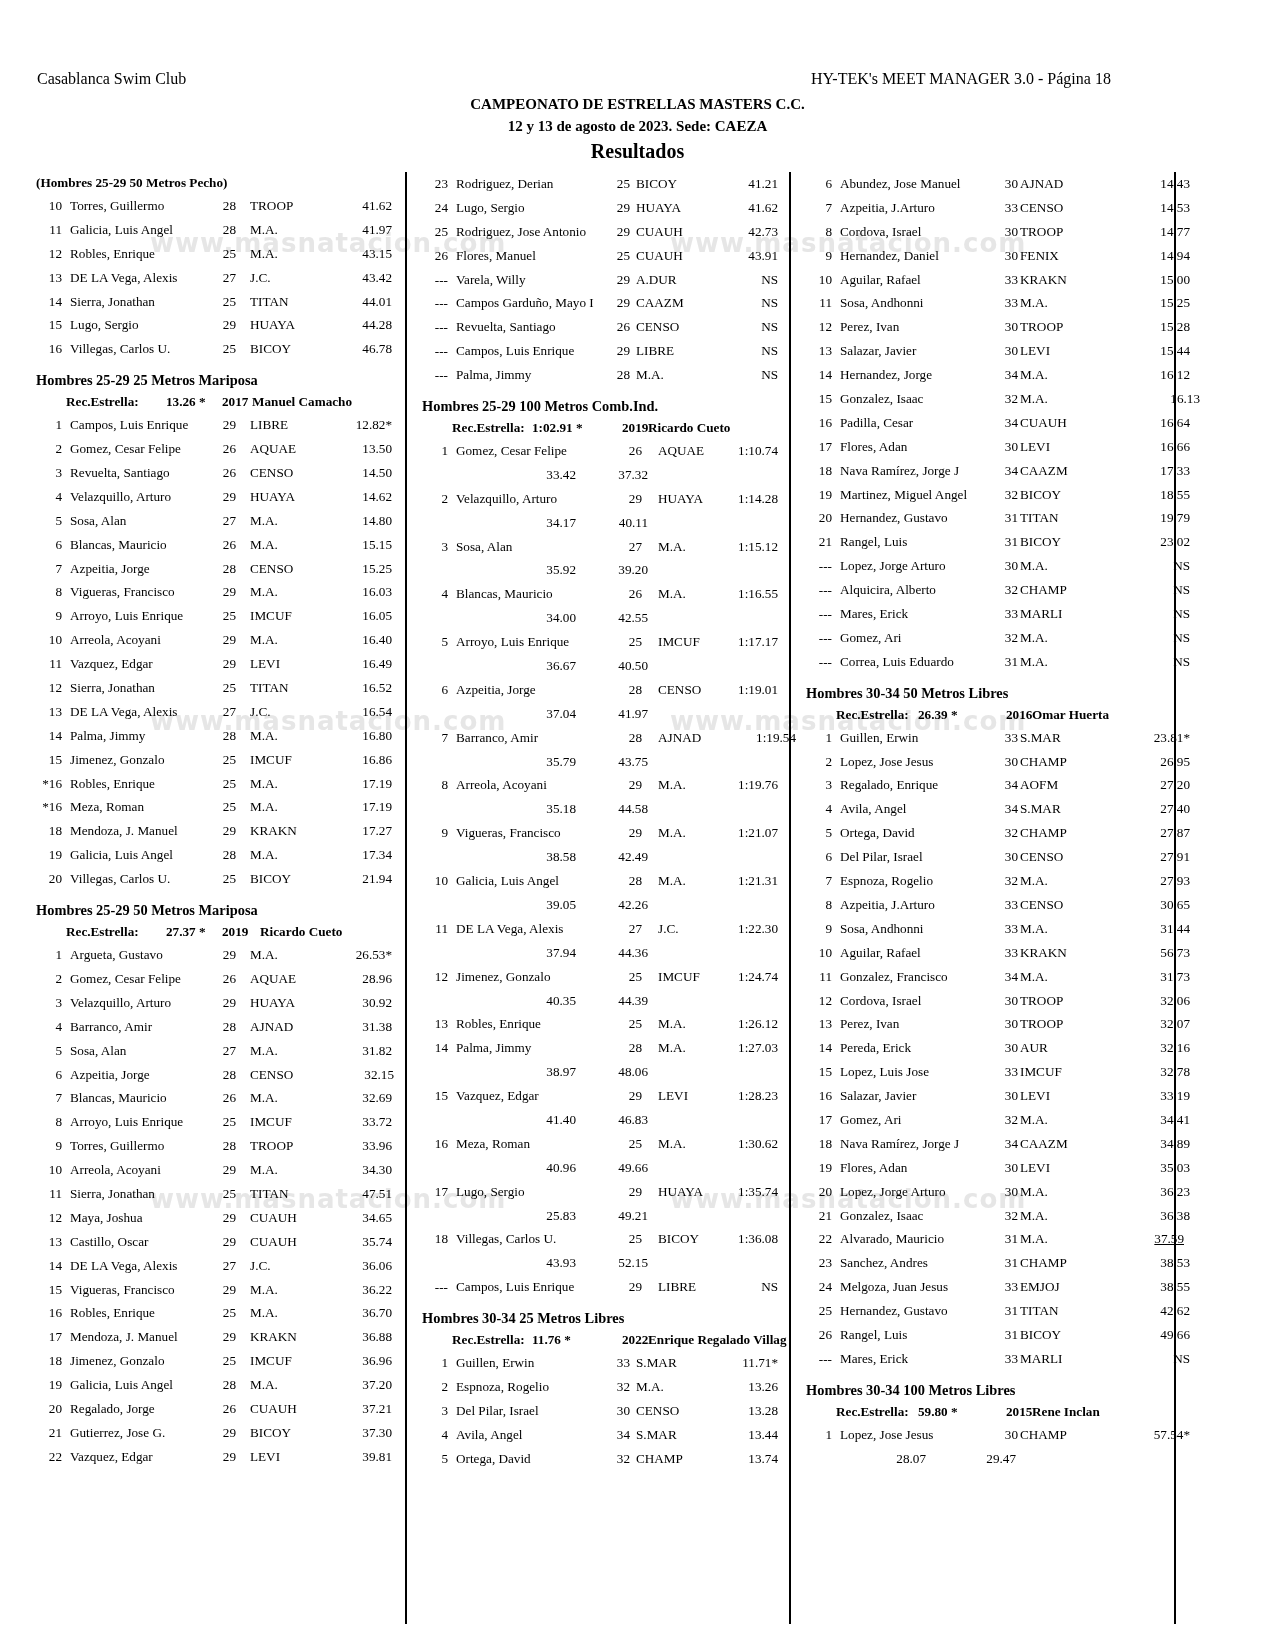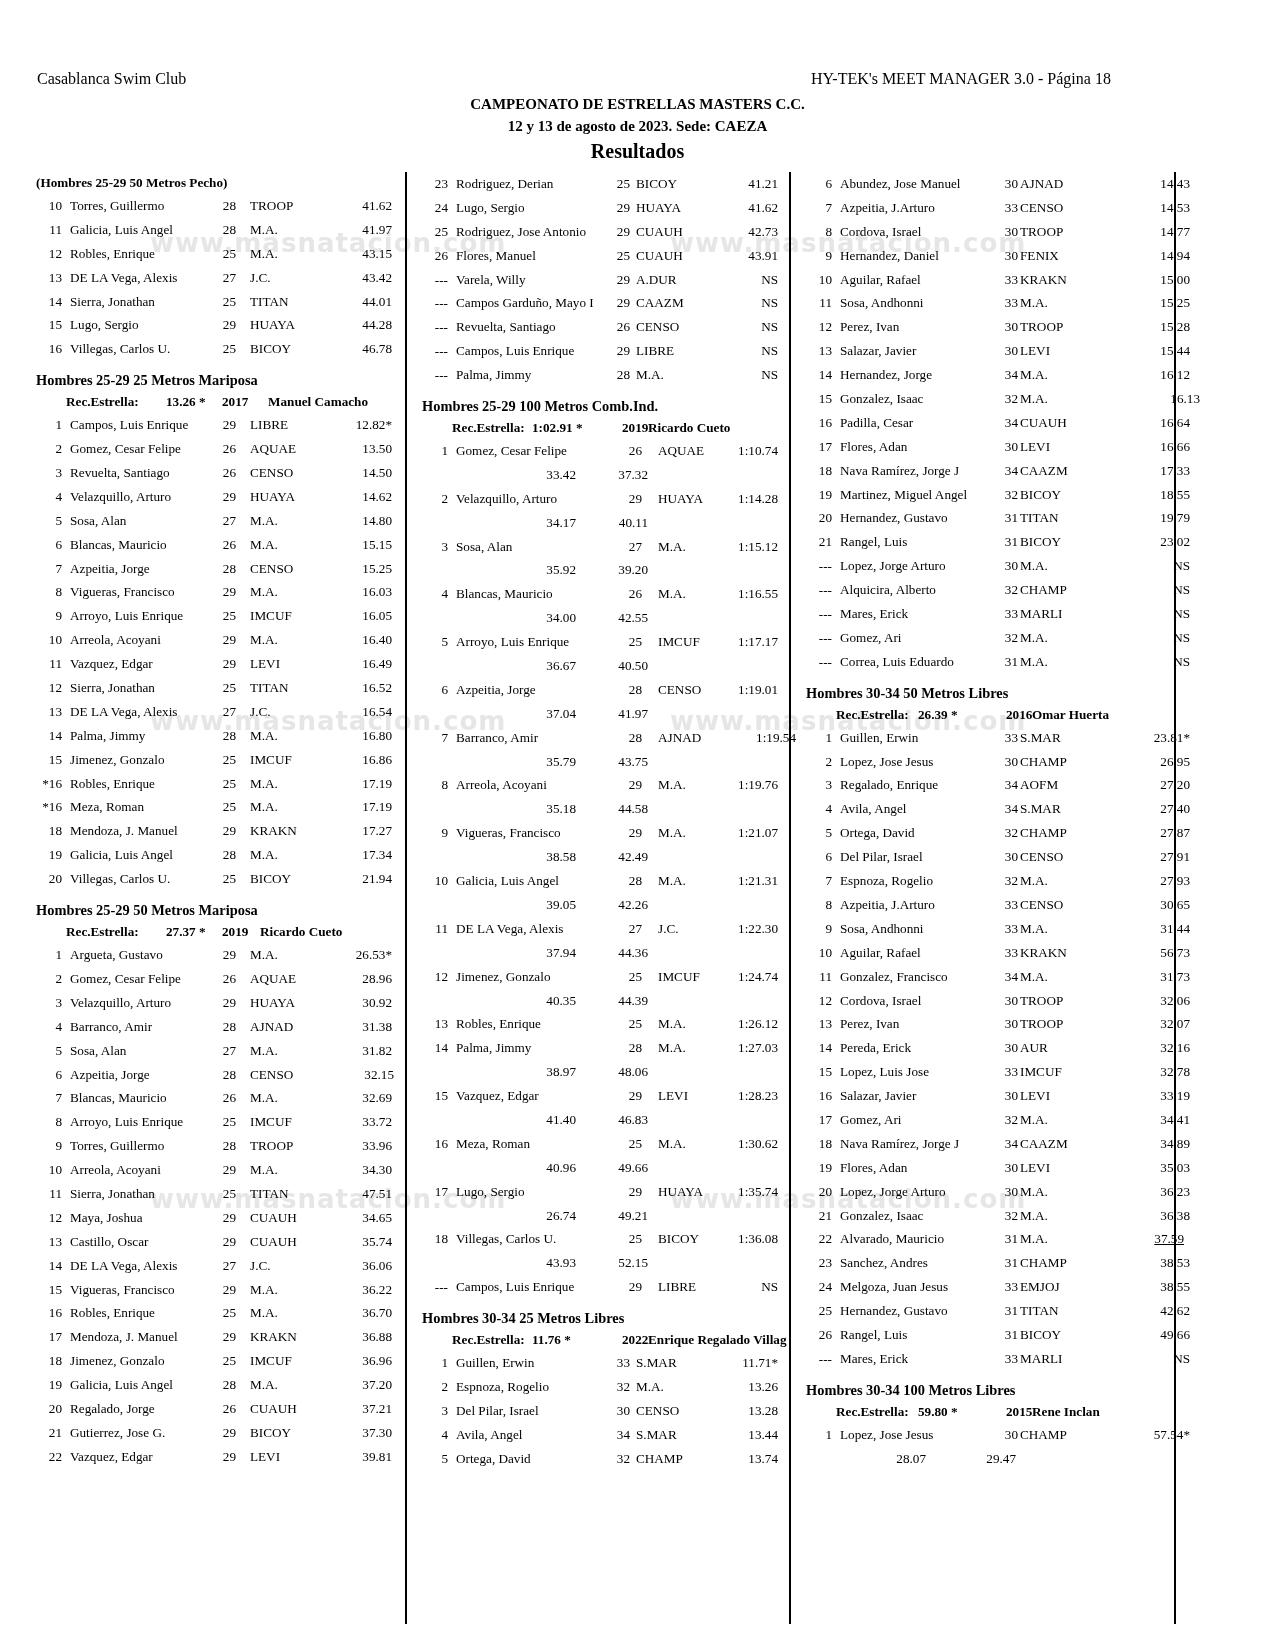--- a/index.html
+++ b/index.html
@@ -101,21 +101,21 @@
         <span class="c-team" style="left: 214px;">BICOY</span>
         <span class="c-time" style="left: 286px;">46.78</span>
       </div>
     </div>
     <div>
       <div class="ev-title">Hombres 25-29 25 Metros Mariposa</div>
       <div class="rec">
         <span style="left: 30px;">Rec.Estrella:</span>
         <span style="left: 130px;">13.26 *</span>
         <span style="left: 186px;">2017</span>
-        <span style="left: 232px; text-align: center;">Manuel Camacho</span>
+        <span style="left: 216px; text-align: center;">Manuel Camacho</span>
       </div>
       <div class="line">
         <span class="c-place">1</span>
         <span class="c-name">Campos, Luis Enrique</span>
         <span class="c-age" style="left: 180px;">29</span>
         <span class="c-team" style="left: 214px;">LIBRE</span>
         <span class="c-time" style="left: 286px;">12.82*</span>
       </div>
       <div class="line">
         <span class="c-place">2</span>
@@ -662,21 +662,21 @@
         <span class="split" style="left: 166px;">49.66</span>
       </div>
       <div class="line">
         <span class="c-place">17</span>
         <span class="c-name">Lugo, Sergio</span>
         <span class="c-age" style="left: 200px;">29</span>
         <span class="c-team" style="left: 236px;">HUAYA</span>
         <span class="c-time" style="left: 286px;">1:35.74</span>
       </div>
       <div class="line">
-        <span class="split" style="left: 94px;">26.74</span>
+        <span class="split" style="left: 94px;">25.83</span>
         <span class="split" style="left: 166px;">49.21</span>
       </div>
       <div class="line">
         <span class="c-place">18</span>
         <span class="c-name">Villegas, Carlos U.</span>
         <span class="c-age" style="left: 200px;">25</span>
         <span class="c-team" style="left: 236px;">BICOY</span>
         <span class="c-time" style="left: 286px;">1:36.08</span>
       </div>
       <div class="line">

